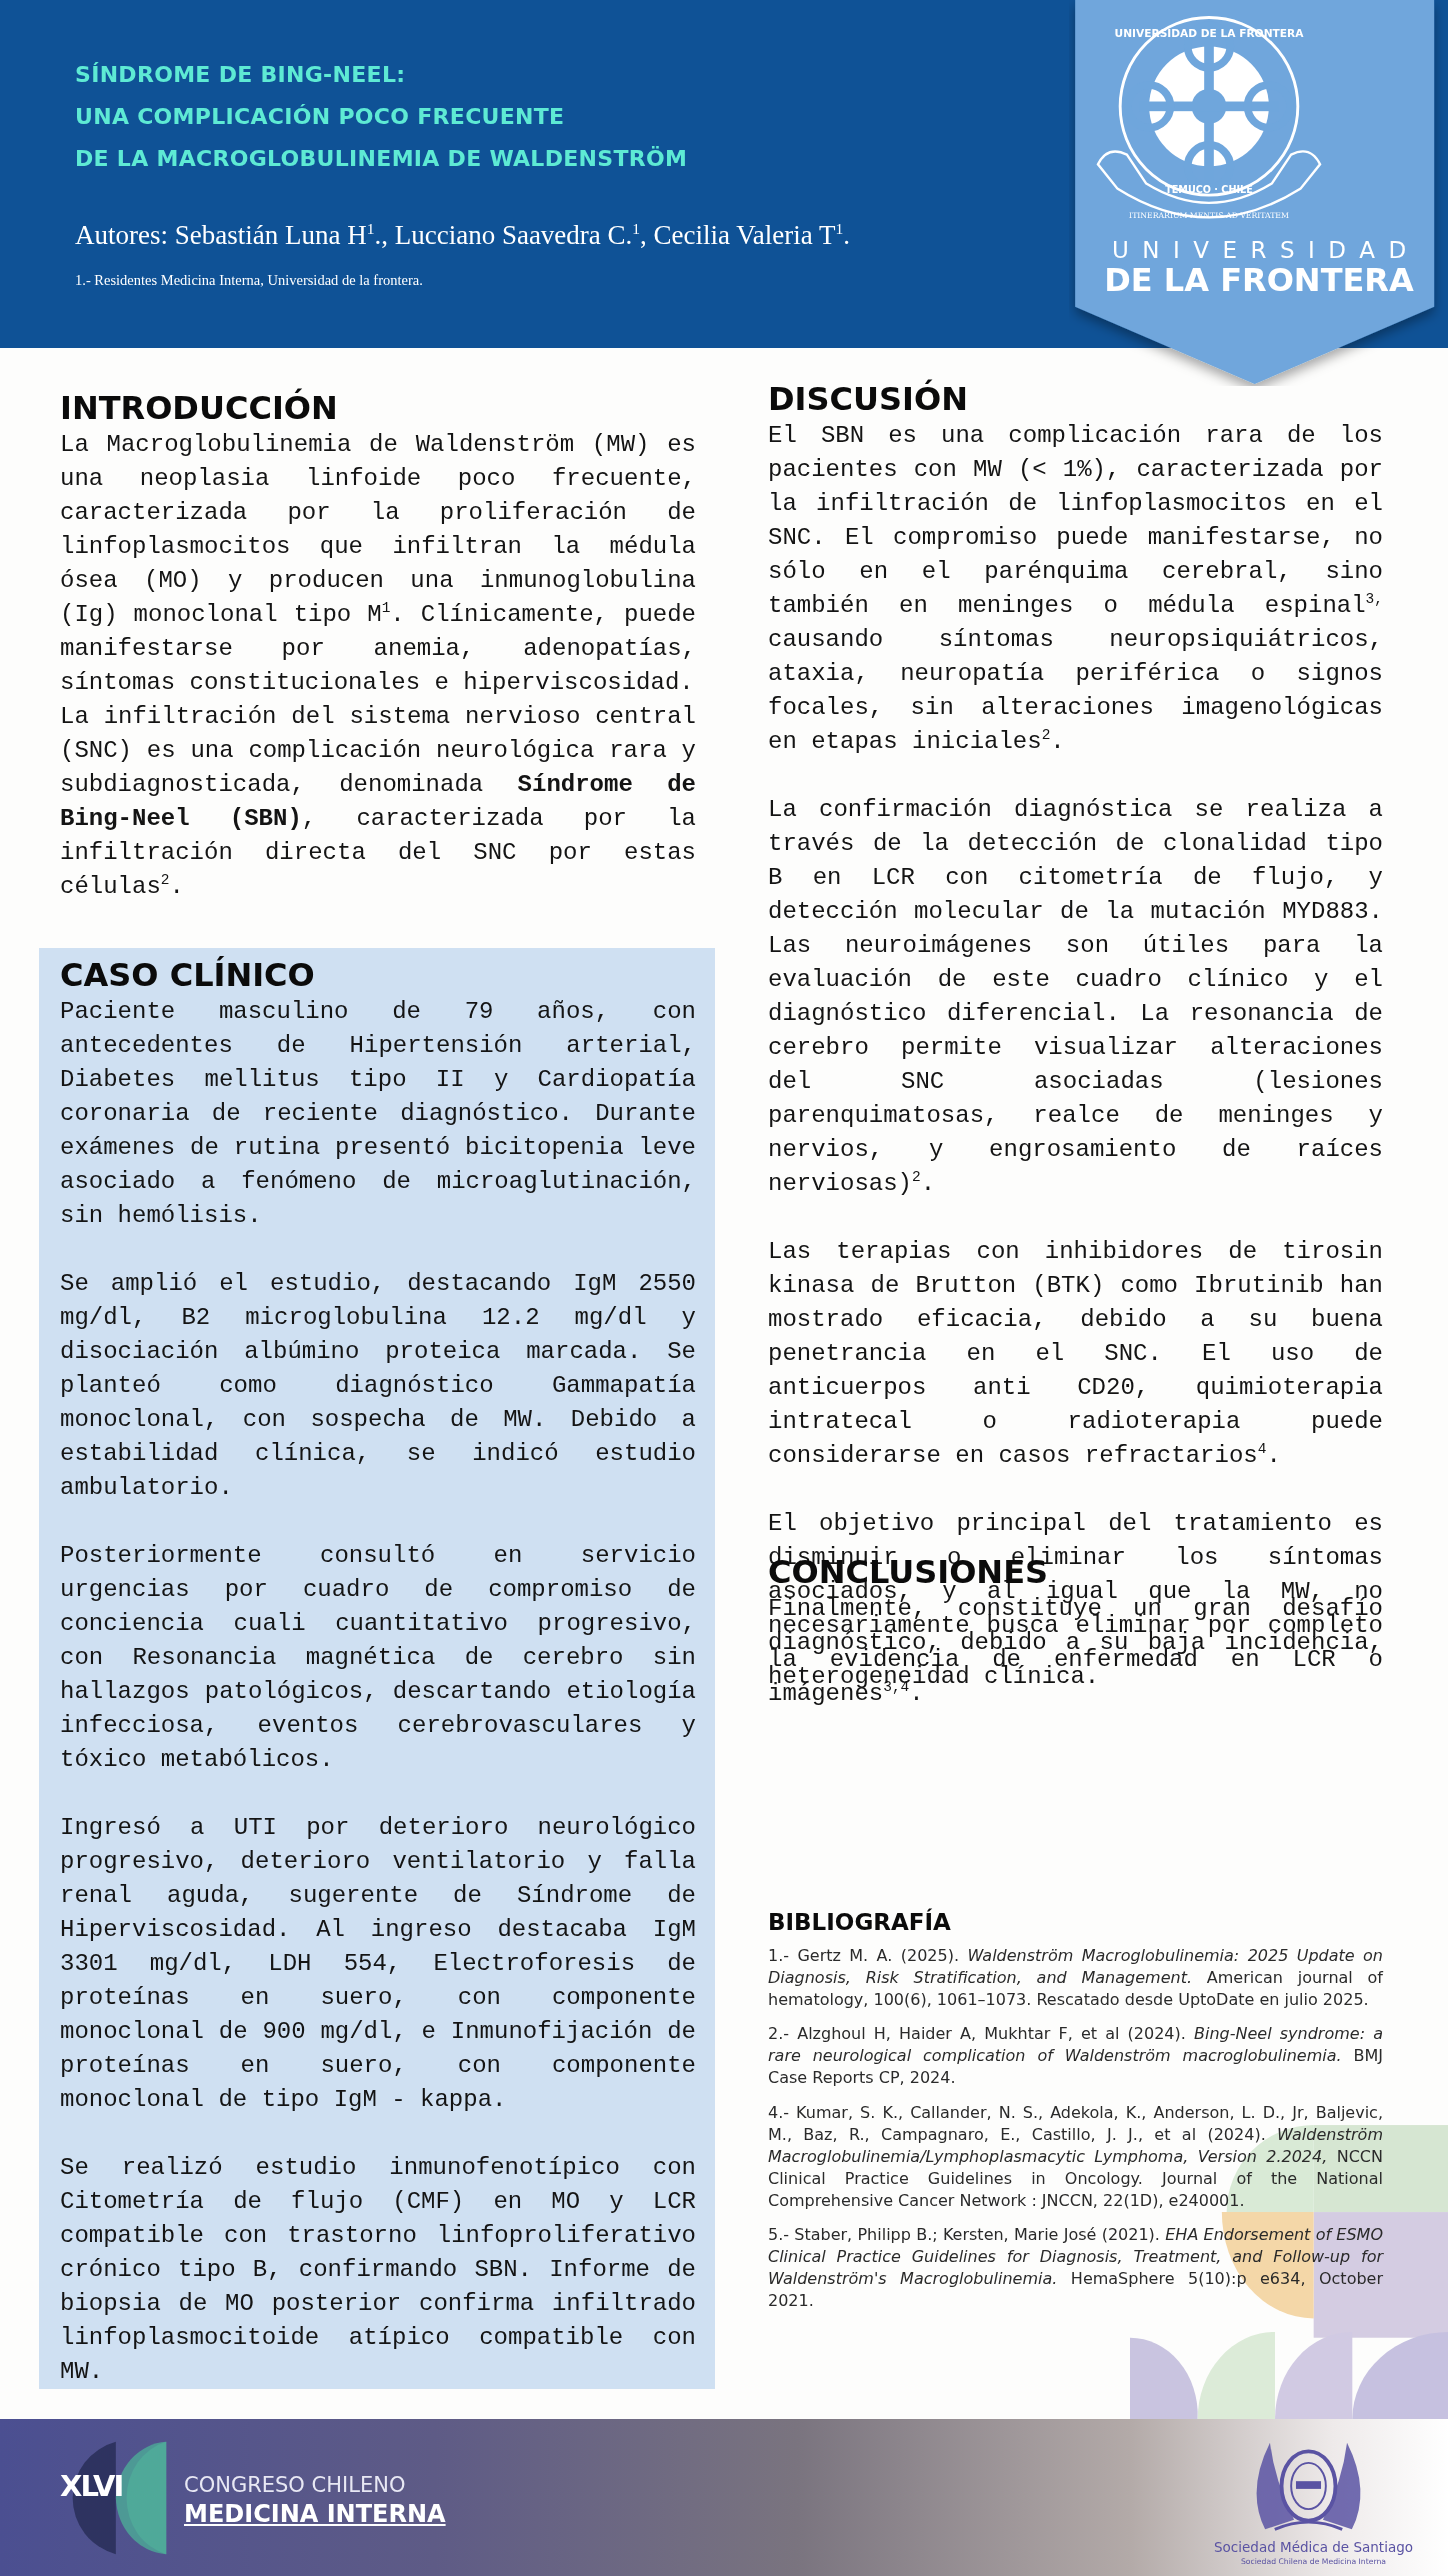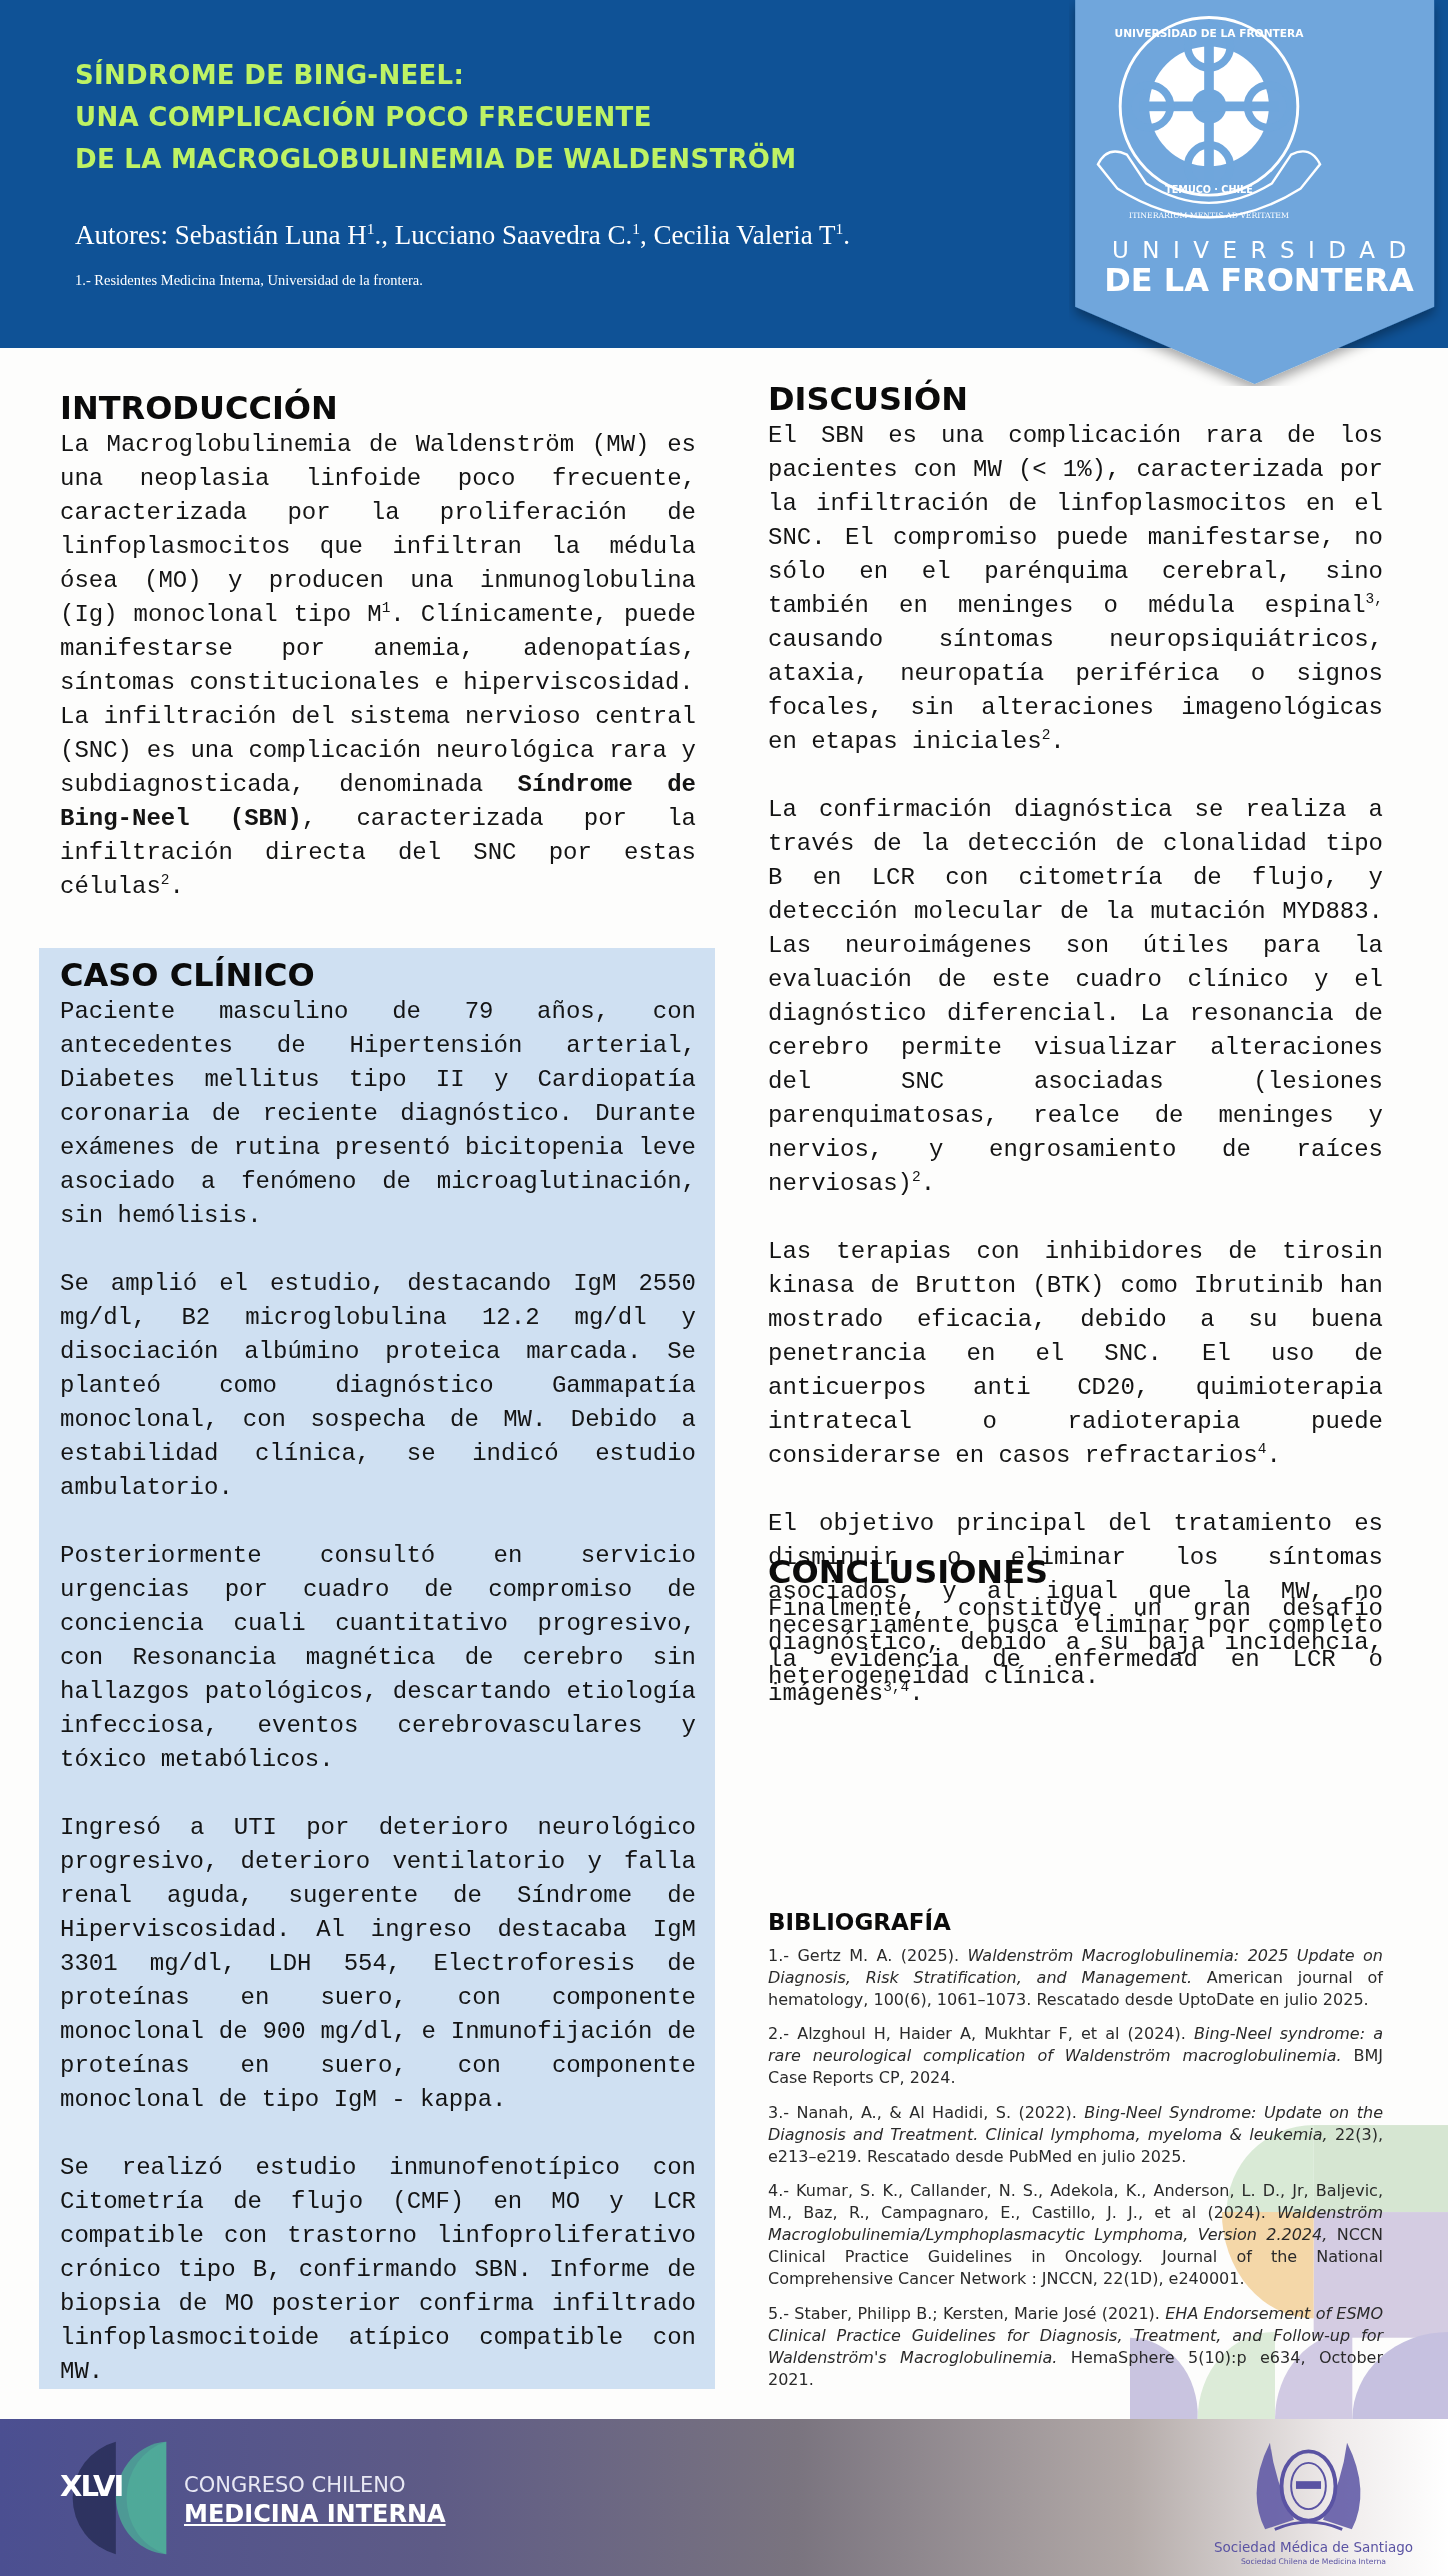--- a/index.html
+++ b/index.html
@@ -1,21 +1,21 @@
 <!DOCTYPE html>
 <html><head>
 <meta charset="utf-8">
 <style>
   * { box-sizing: border-box; margin: 0; padding: 0; }
   html, body { width: 1449px; height: 2576px; background: #fdfdfc; overflow: hidden; }
   body { position: relative; font-family: "Liberation Sans", "DejaVu Sans", sans-serif; color: #1a1a1a; }
 
   
   .header { position: absolute; left: 0; top: 0; width: 1449px; height: 348px; background: #0f5296; }
-  .title { position: absolute; left: 75px; top: 54px; color: #bef264; font-family: "DejaVu Sans", sans-serif; font-weight: bold; font-size: 26px; line-height: 42px; letter-spacing: 0.3px; }
+  .title { position: absolute; left: 75px; top: 54px; color: #5eead4; font-family: "DejaVu Sans", sans-serif; font-weight: bold; font-size: 22px; line-height: 42px; letter-spacing: 0.3px; }
   .title div { white-space: nowrap; }
   .authors { position: absolute; left: 75px; top: 220px; color: #fff; font-family: "Liberation Serif", serif; font-size: 27px; white-space: nowrap; }
   .authors sup { font-size: 15.5px; }
   .affil { position: absolute; left: 75px; top: 272px; color: #fff; font-family: "Liberation Serif", serif; font-size: 14.5px; white-space: nowrap; }
 
   .banner { position: absolute; left: 1069px; top: 0; width: 380px; height: 386px; }
   .banner svg { position: absolute; left: 0; top: 0; }
   .seal { position: absolute; left: 48px; top: 0; width: 280px; height: 232px; }
   .uni-top { position: absolute; left: 0; width: 380px; top: 237px; text-align: center; color: #fff; font-family: "DejaVu Sans", sans-serif; font-size: 23px; letter-spacing: 13.5px; padding-left: 13.5px; }
   .uni-bottom { position: absolute; left: 0; width: 380px; top: 261px; text-align: center; color: #fff; font-family: "DejaVu Sans", sans-serif; font-weight: bold; font-size: 32px; }
@@ -137,21 +137,20 @@
   <path d="M0 304 L0 220 A70 80 0 0 1 70 304 Z" fill="#c9c4e0"></path>
   <path d="M70 304 A80 90 0 0 1 150 214 L150 304 Z" fill="#dcebd8"></path>
   <path d="M150 304 A80 90 0 0 1 230 214 L230 304 Z" fill="#d1cae3"></path>
   <path d="M230 304 A100 90 0 0 1 330 214 L330 304 Z" fill="#c6c1e0"></path>
 </svg>
 
 <div class="col biblio">
   <div class="h3">BIBLIOGRAFÍA</div>
   <div class="ref"><span>1.- Gertz M. A. (2025). </span><i>Waldenström Macroglobulinemia: 2025 Update on Diagnosis, Risk Stratification, and Management.</i><span> American journal of hematology, 100(6), 1061–1073. Rescatado desde UptoDate en julio 2025.</span></div>
   <div class="ref"><span>2.- Alzghoul H, Haider A, Mukhtar F, et al (2024). </span><i>Bing-Neel syndrome: a rare neurological complication of Waldenström macroglobulinemia.</i><span> BMJ Case Reports CP, 2024.</span></div>
-  <div class="ref"><span>3.- Nanah, A., &amp; Al Hadidi, S. (2022). </span><i>Bing-Neel Syndrome: Update on the Diagnosis and Treatment. Clinical lymphoma, myeloma &amp; leukemia,</i><span> 22(3), e213–e219. Rescatado desde PubMed en julio 2025.</span></div>
   <div class="ref"><span>4.- Kumar, S. K., Callander, N. S., Adekola, K., Anderson, L. D., Jr, Baljevic, M., Baz, R., Campagnaro, E., Castillo, J. J., et al (2024). </span><i>Waldenström Macroglobulinemia/Lymphoplasmacytic Lymphoma, Version 2.2024,</i><span> NCCN Clinical Practice Guidelines in Oncology. Journal of the National Comprehensive Cancer Network : JNCCN, 22(1D), e240001.</span></div>
   <div class="ref"><span>5.- Staber, Philipp B.; Kersten, Marie José (2021). </span><i>EHA Endorsement of ESMO Clinical Practice Guidelines for Diagnosis, Treatment, and Follow-up for Waldenström's Macroglobulinemia.</i><span> HemaSphere 5(10):p e634, October 2021.</span></div>
 </div>
 
 <div class="footer">
   <svg class="congress-logo" viewBox="0 0 130 124">
     <path d="M70 4 A60 60 0 0 0 70 120 Z" fill="#2e3360"></path>
     <path d="M122 4 L122 120 A55 60 0 0 1 122 4 Z" fill="#5fb8a8"></path>
     <path d="M122 4 A55 60 0 0 0 70 62 A55 60 0 0 0 122 120 Z" fill="#4ca696" opacity="0.85"></path>
   </svg>

